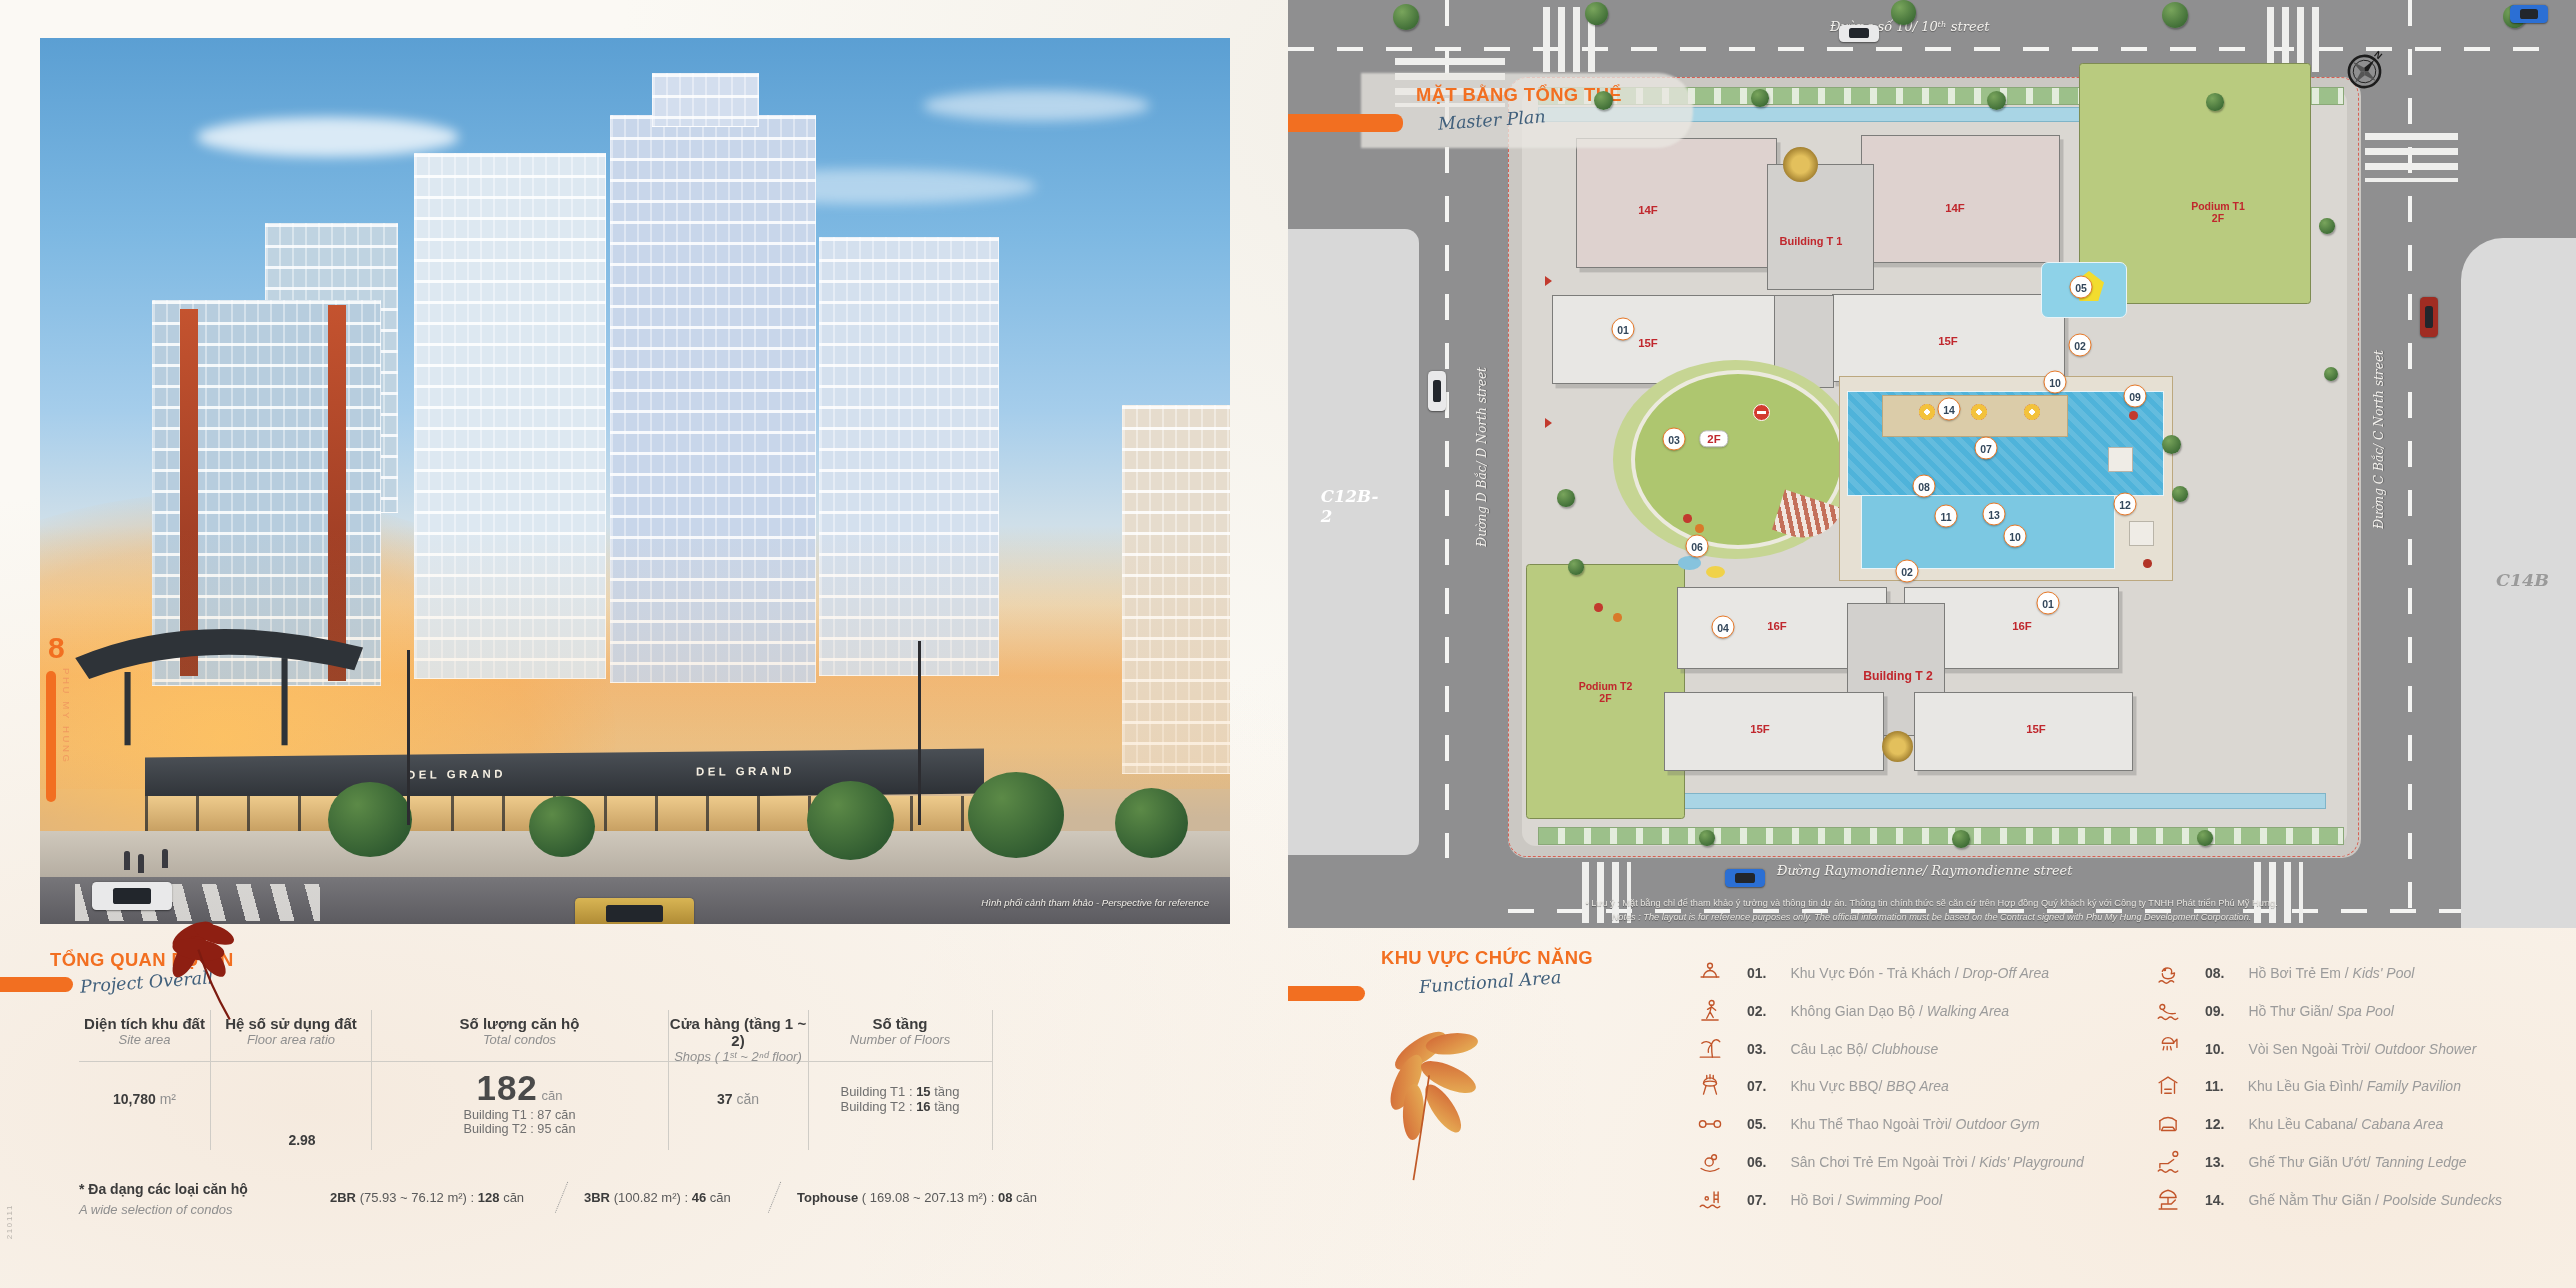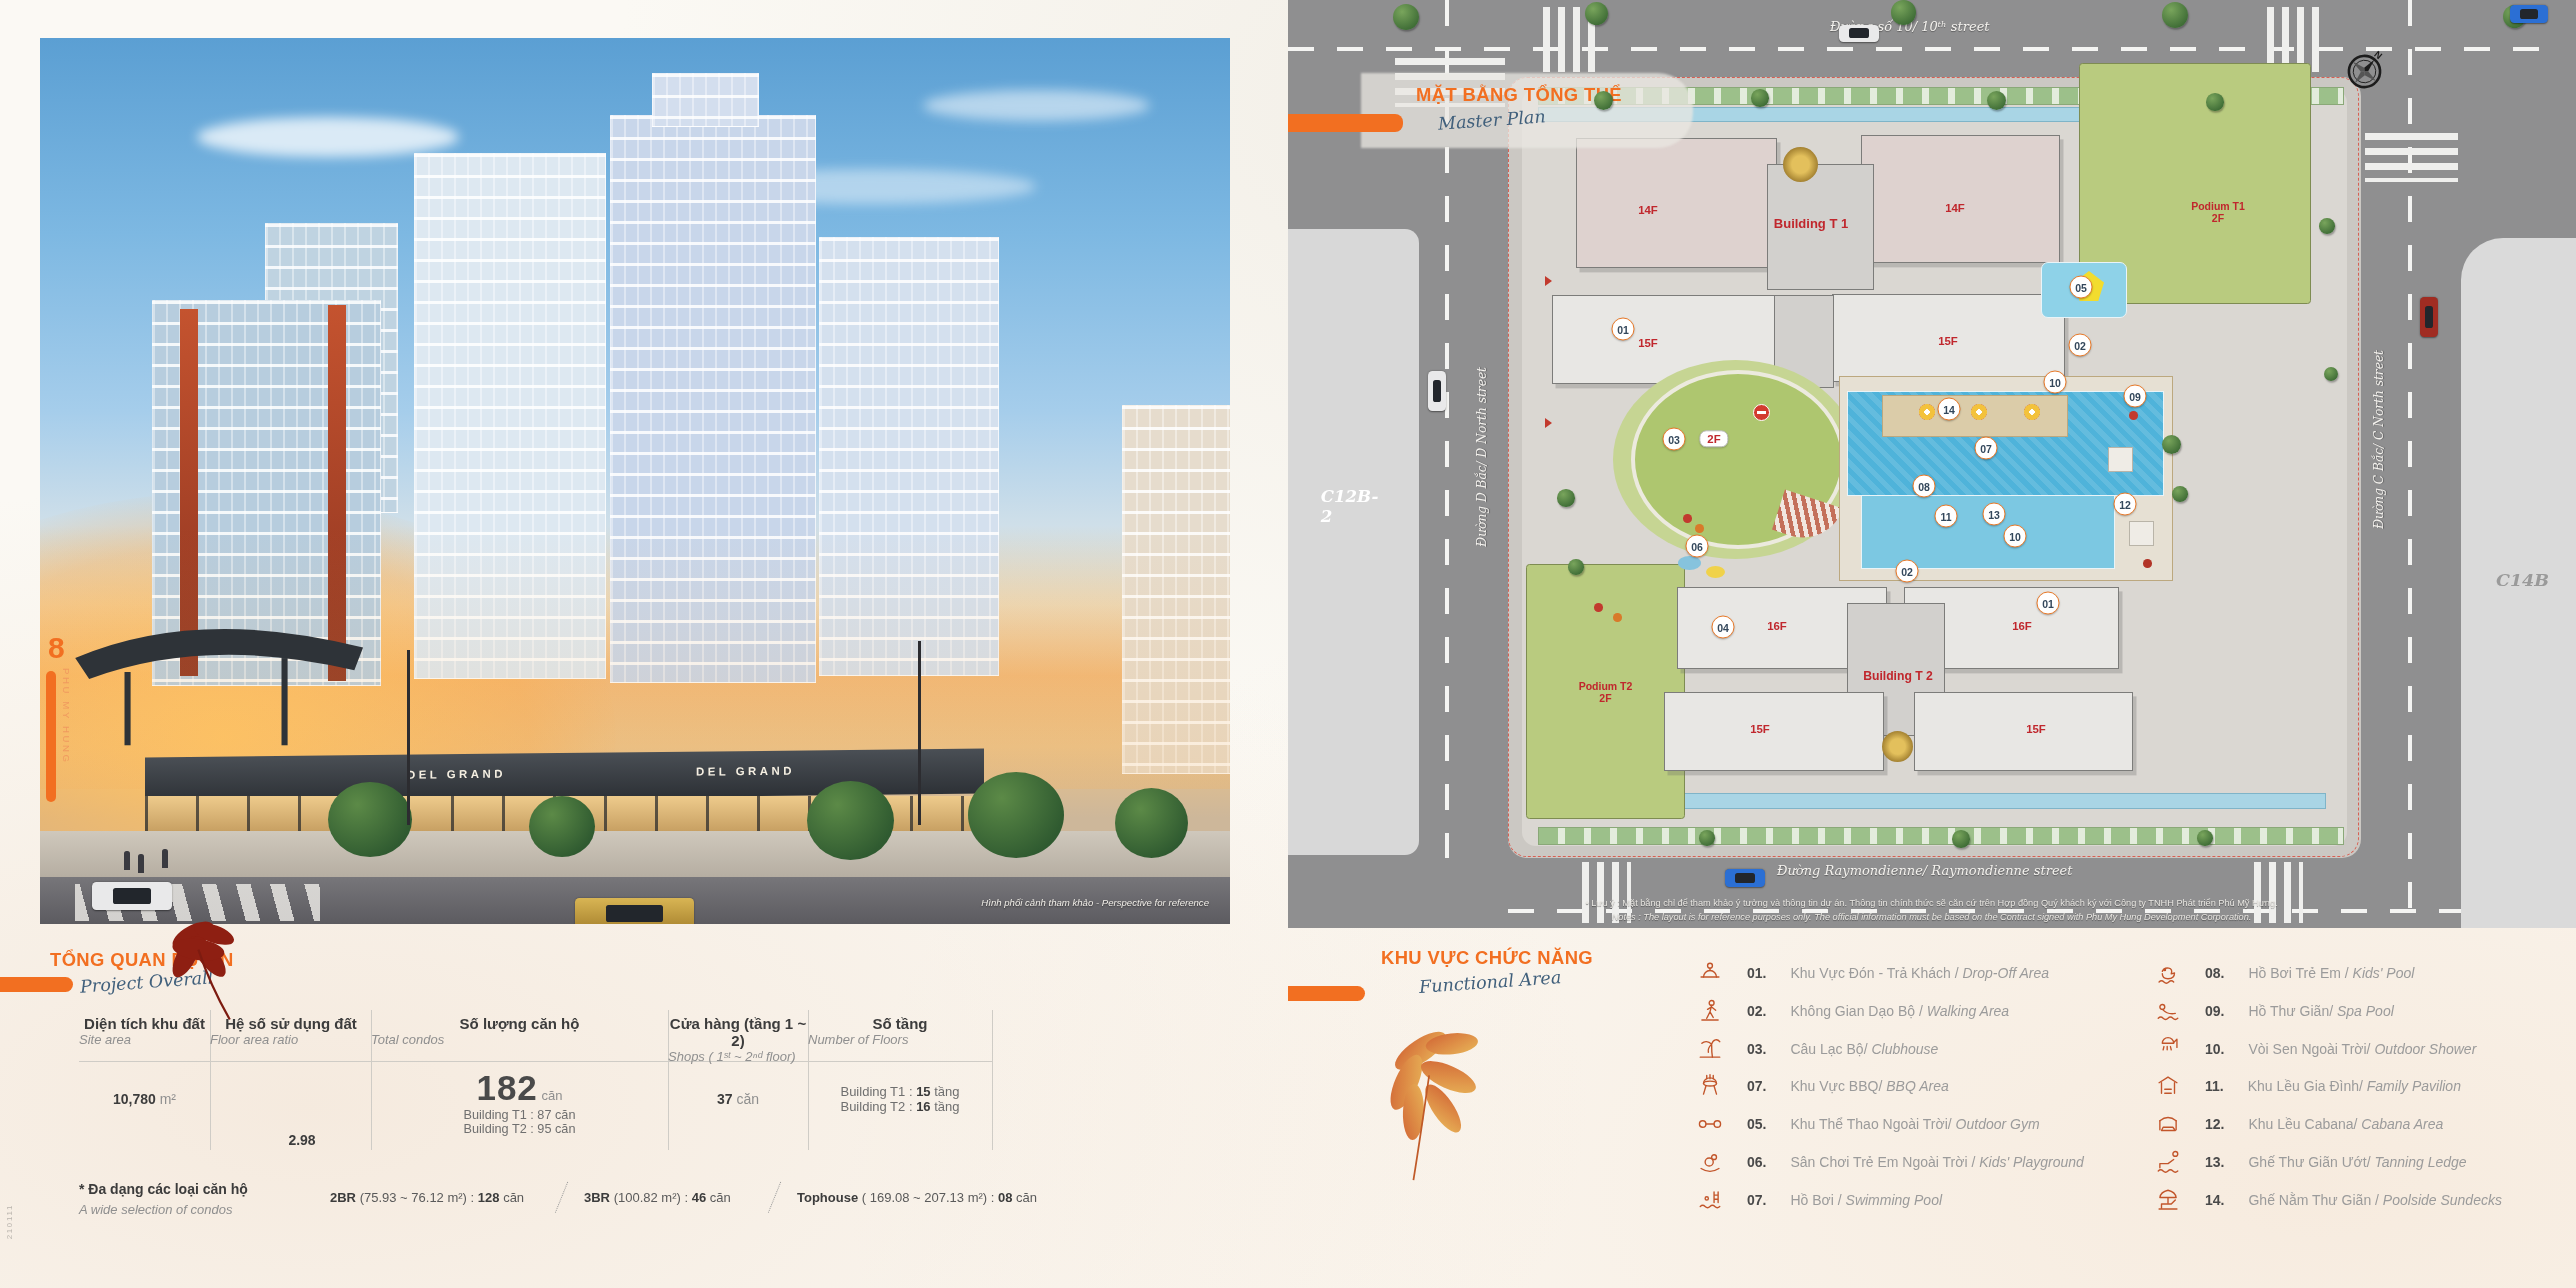--- a/index.html
+++ b/index.html
@@ -41,21 +41,21 @@
   .ph-person{position:absolute;width:6.1px;height:19px;background:#3a3a40;border-radius:2.6px 2.6px 0 0;}
   .ph-pole{position:absolute;width:2.6px;background:#2c2c30;}
   .caption{position:absolute;right:21px;bottom:15.7px;color:#f2efe9;font-size:9.6px;font-style:italic;
     text-shadow:0 0.9px 1.7px rgba(0,0,0,.5);}
   
   .sec-title{color:#f26f21;font-weight:bold;font-size:18.4px;letter-spacing:0.4px;}
   .sec-script{color:#41607c;font-family:"DejaVu Serif",serif;font-style:italic;font-size:17.5px;transform:rotate(-4deg);}
   .pill{background:#f26f21;height:15px;border-radius:0 7.9px 7.9px 0;}
   
   .tbl-h-vi{font-size:15px;font-weight:bold;color:#3c3c3c;text-align:center;}
-  .tbl-h-en{font-size:13px;font-style:italic;color:#8f8f8f;text-align:left;font-family:"Liberation Sans",sans-serif;}
+  .tbl-h-en{font-size:13px;font-style:italic;color:#8f8f8f;text-align:center;font-family:"Liberation Sans",sans-serif;}
   .tbl-val{font-size:14px;font-weight:bold;color:#3c3c3c;text-align:center;}
   .tbl-unit{font-weight:normal;color:#8f8f8f;}
   .tbl-line{font-size:12.7px;color:#6f6f6f;text-align:center;}
   .vline{position:absolute;width:0.9px;background:#cfccc6;}
   .hline{position:absolute;height:0.9px;background:#cfccc6;}
   .big-num{font-size:35px;font-weight:bold;color:#4a4a4a;letter-spacing:0.9px;}
   .note-vi{font-size:14px;font-weight:bold;color:#3c3c3c;}
   .note-en{font-size:13px;font-style:italic;color:#8f8f8f;}
   .seg{font-size:13px;color:#5a5a5a;white-space:nowrap;}
   .seg b{color:#3c3c3c;margin-top:12px;}
@@ -284,21 +284,21 @@
           <div>2F</div>
       </div>
     </div>
 
     <div class="wing pink" style="left:288px;top:138px;width:199px;height:128px;"></div>
     <div class="wing pink" style="left:573px;top:135px;width:197px;height:126px;"></div>
     <div class="wing core" style="left:479px;top:164px;width:105px;height:124px;"></div>
     <div class="wing" style="left:264px;top:295px;width:222px;height:87px;"></div>
     <div class="wing" style="left:544px;top:294px;width:231px;height:86px;"></div>
     <div class="wing core" style="left:486px;top:295px;width:58px;height:91px;"></div>
-    <div class="red-label" style="left:523px;top:223px;font-size:13px;">Building T 1</div>
+    <div class="red-label" style="left:523px;top:241px;font-size:11px;">Building T 1</div>
     <div class="abs" style="left:495px;top:147px;width:35px;height:35px;border-radius:50%;background:radial-gradient(circle,#e3c05c 35%,#9c7a2c 75%);"></div>
 
     <div class="abs" style="left:325px;top:360px;width:245px;height:199px;border-radius:50%;background:#c6d593;"></div>
     <div class="abs" style="left:343px;top:370px;width:206px;height:171px;border-radius:50%;background:#aec66f;border:4.4px solid #eceade;"></div>
     <div class="fan" style="left:489px;top:498px;width:61px;height:42px;border-radius:0 0 61px 0;transform:rotate(18deg);"></div>
 
     <div class="deck" style="left:551px;top:376px;width:332px;height:203px;background:#e6e0d3;"></div>
     <div class="pool" style="left:559px;top:391px;width:315px;height:103px;"></div>
     <div class="pool" style="left:573px;top:495px;width:252px;height:72px;background:#7cc8e2;"></div>
     <div class="deck" style="left:594px;top:395px;width:184px;height:40px;"></div>

